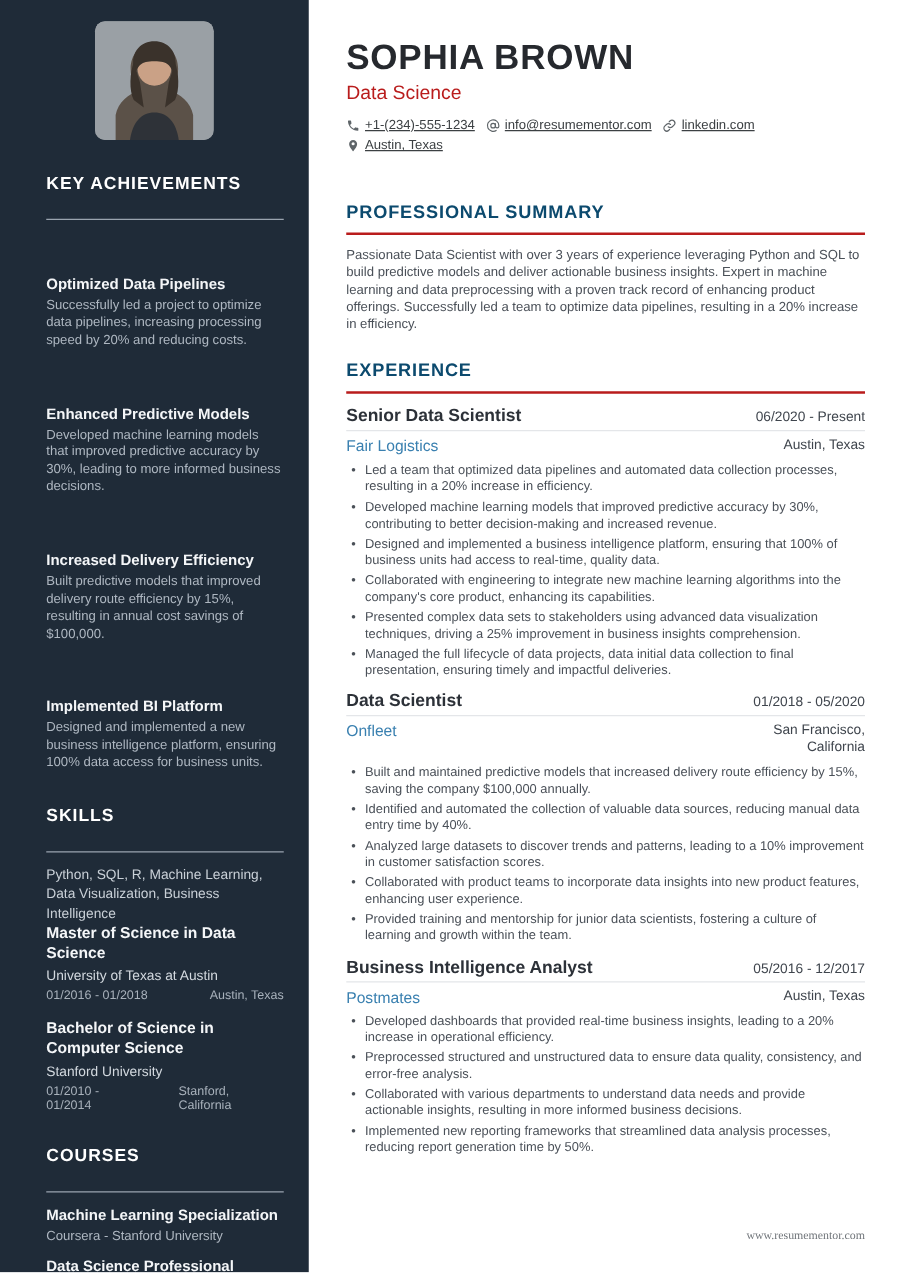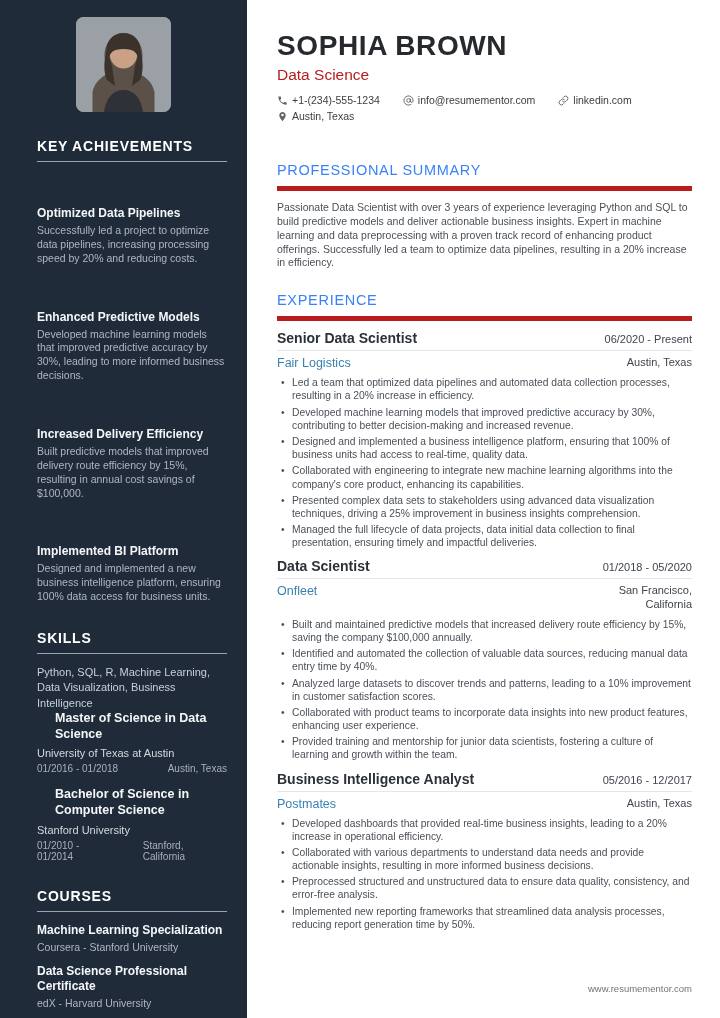--- a/index.html
+++ b/index.html
@@ -27,29 +27,29 @@
   .sidebar-topstrip { height:13px; background:#15202b; }
   .photo-wrap { display:flex; justify-content:center; margin-top:17px; }
   .photo {
     width:95px; height:95px; border-radius:8px; overflow:hidden;
     background:linear-gradient(180deg,#a7abae 0%, #8f9499 100%);
   }
   .photo svg { display:block; width:100%; height:100%; }
   .side-inner { padding:0 20px 0 37px; }
   .side-heading {
     color:#ffffff; font-size:14px; font-weight:bold; letter-spacing:0.8px;
-    padding-bottom:7px; margin-top:26px; margin-bottom:11px;
+    padding-bottom:21px; margin-top:26px; margin-bottom:11px;
     border-bottom:1px solid #9aa4af;
   }
   .ach-item { margin-bottom:11px; }
   .ach-title { color:#f4f6f8; font-size:12px; font-weight:bold; margin-bottom:4px;margin-top:44px; }
   .ach-desc { color:#aeb7c1; font-size:10.5px; line-height:1.32; }
   .skills-text { color:#c9d0d7; font-size:11px; line-height:1.4; }
   .edu-item { margin-bottom:13px; }
-  .edu-degree { color:#f4f6f8; font-size:12.5px; font-weight:bold; line-height:1.25; margin-bottom:5px;margin-left:18px; }
+  .edu-degree { color:#f4f6f8; font-size:12.5px; font-weight:bold; line-height:1.25; margin-bottom:5px; }
   .edu-school { color:#d3d9df; font-size:11px; margin-bottom:4px; }
   .edu-meta { display:flex; justify-content:space-between; color:#a8b1bb; font-size:10px;gap:26px; }
   .course-item { margin-bottom:11px; }
   .course-title { color:#f4f6f8; font-size:12px; font-weight:bold; line-height:1.25; margin-bottom:3px; }
   .course-provider { color:#aeb7c1; font-size:10.5px; }
   .side-footer {
     margin-top:auto; padding:0 20px 20px 37px;
     display:flex; align-items:flex-end; gap:0;text-decoration:underline;
   }
   .powered-by { color:#8d97a2; font-size:9px; }
@@ -58,28 +58,28 @@
     width:13px; height:13px; background:#ffffff; border-radius:3px;
     color:#1f2b38; font-size:11px; font-weight:bold; line-height:13px; text-align:center;
   }
   .brand-name { color:#ffffff; font-size:11px; font-weight:bold; letter-spacing:0.2px; }
 
   
   .main { flex:1; padding:30px 28px 0 30px; position:relative; }
   .name { color:#26292e; font-size:28px; font-weight:bold; letter-spacing:0.6px; }
   .subtitle { color:#b91c1c; font-size:15.5px; margin-top:4px; }
   .contact { margin-top:10px; font-size:10.5px; color:#3c4043; }
-  .contact-row { display:flex; flex-wrap:wrap; gap:23px; margin-bottom:4px; }
+  .contact-row { display:flex; flex-wrap:wrap; gap:9px; margin-bottom:4px;text-decoration:underline; }
   .contact-item { display:flex; align-items:center; gap:4px; }
   .cicon { width:11px; height:11px; color:#5f6569; flex:none; }
   .cicon svg { display:block; width:11px; height:11px; }
 
   .section-heading {
-    color:#3b82f6; font-size:14.5px; font-weight:normal; letter-spacing:0.7px;
-    padding-bottom:8px; border-bottom:5px solid #b91c1c;
+    color:#0c4a6e; font-size:14.5px; font-weight:bold; letter-spacing:0.7px;
+    padding-bottom:8px; border-bottom:2px solid #b91c1c;
   }
   .summary-section { margin-top:40px; }
   .summary-text { margin-top:10px; font-size:10.5px; line-height:1.32; color:#4a5058; }
 
   .experience-section { margin-top:22px; }
   .job { margin-top:9px; }
   .job-titlerow {
     display:flex; justify-content:space-between; align-items:baseline;
     padding-bottom:4px; border-bottom:1px solid #e4e6e9;
   }
@@ -92,21 +92,21 @@
   .job-bullets li {
     position:relative; padding-left:15px; margin-bottom:3px;
     font-size:10.3px; line-height:1.28; color:#4a5058;
   }
   .job-bullets li::before {
     content:"•"; position:absolute; left:4px; top:0; color:#4a5058;
   }
 
   .main-footer {
     position:absolute; right:28px; bottom:24px;
-    font-size:9.5px; color:#70757a;
+    font-size:9.5px; color:#70757a;font-family:Liberation Serif, serif;
   }
 </style>
 </head>
 <body>
 
 <div class="page">
 
   <aside class="sidebar">
     <div class="sidebar-topstrip"></div>
 
@@ -280,22 +280,22 @@
         <div class="job-titlerow">
           <span class="job-title">Business Intelligence Analyst</span>
           <span class="job-dates">05/2016 - 12/2017</span>
         </div>
         <div class="job-subrow">
           <span class="job-company">Postmates</span>
           <span class="job-location">Austin, Texas</span>
         </div>
         <ul class="job-bullets">
           <li>Developed dashboards that provided real-time business insights, leading to a 20% increase in operational efficiency.</li>
+          <li>Preprocessed structured and unstructured data to ensure data quality, consistency, and error-free analysis.</li>
           <li>Collaborated with various departments to understand data needs and provide actionable insights, resulting in more informed business decisions.</li>
-          <li>Preprocessed structured and unstructured data to ensure data quality, consistency, and error-free analysis.</li>
           <li>Implemented new reporting frameworks that streamlined data analysis processes, reducing report generation time by 50%.</li>
         </ul>
       </div>
     </section>
 
     <div class="main-footer">www.resumementor.com</div>
   </main>
 </div>
 
 </body></html>

